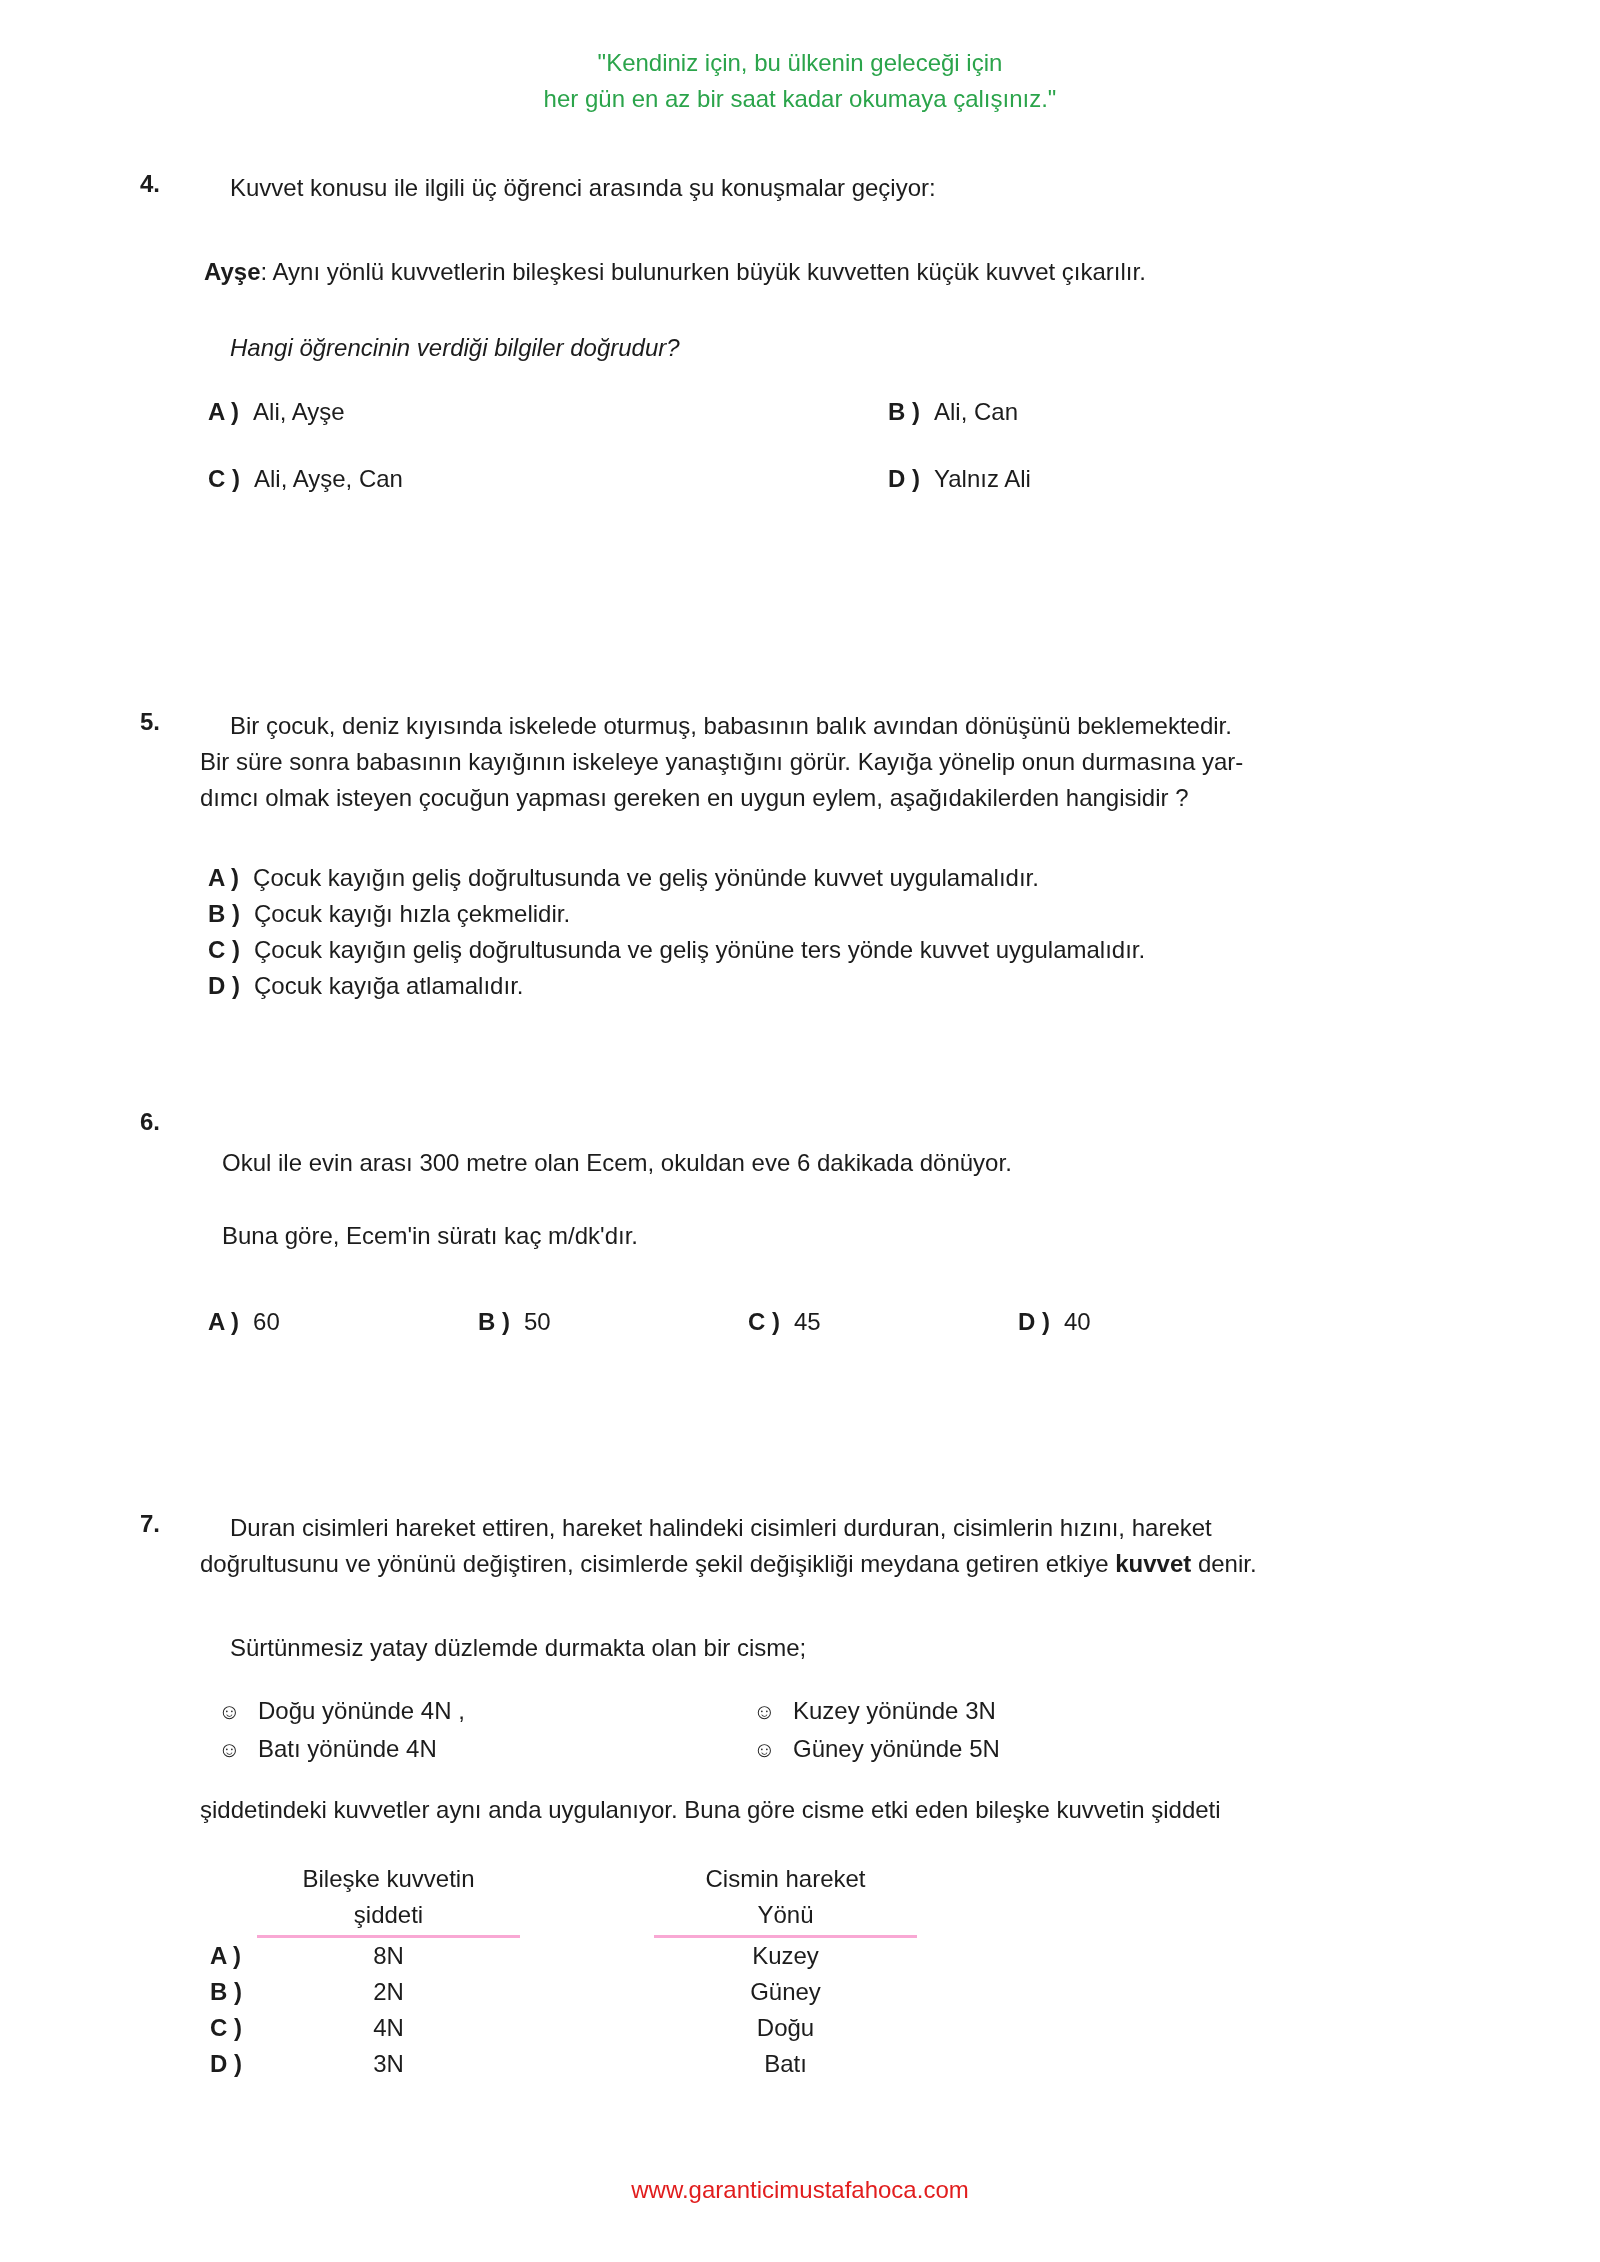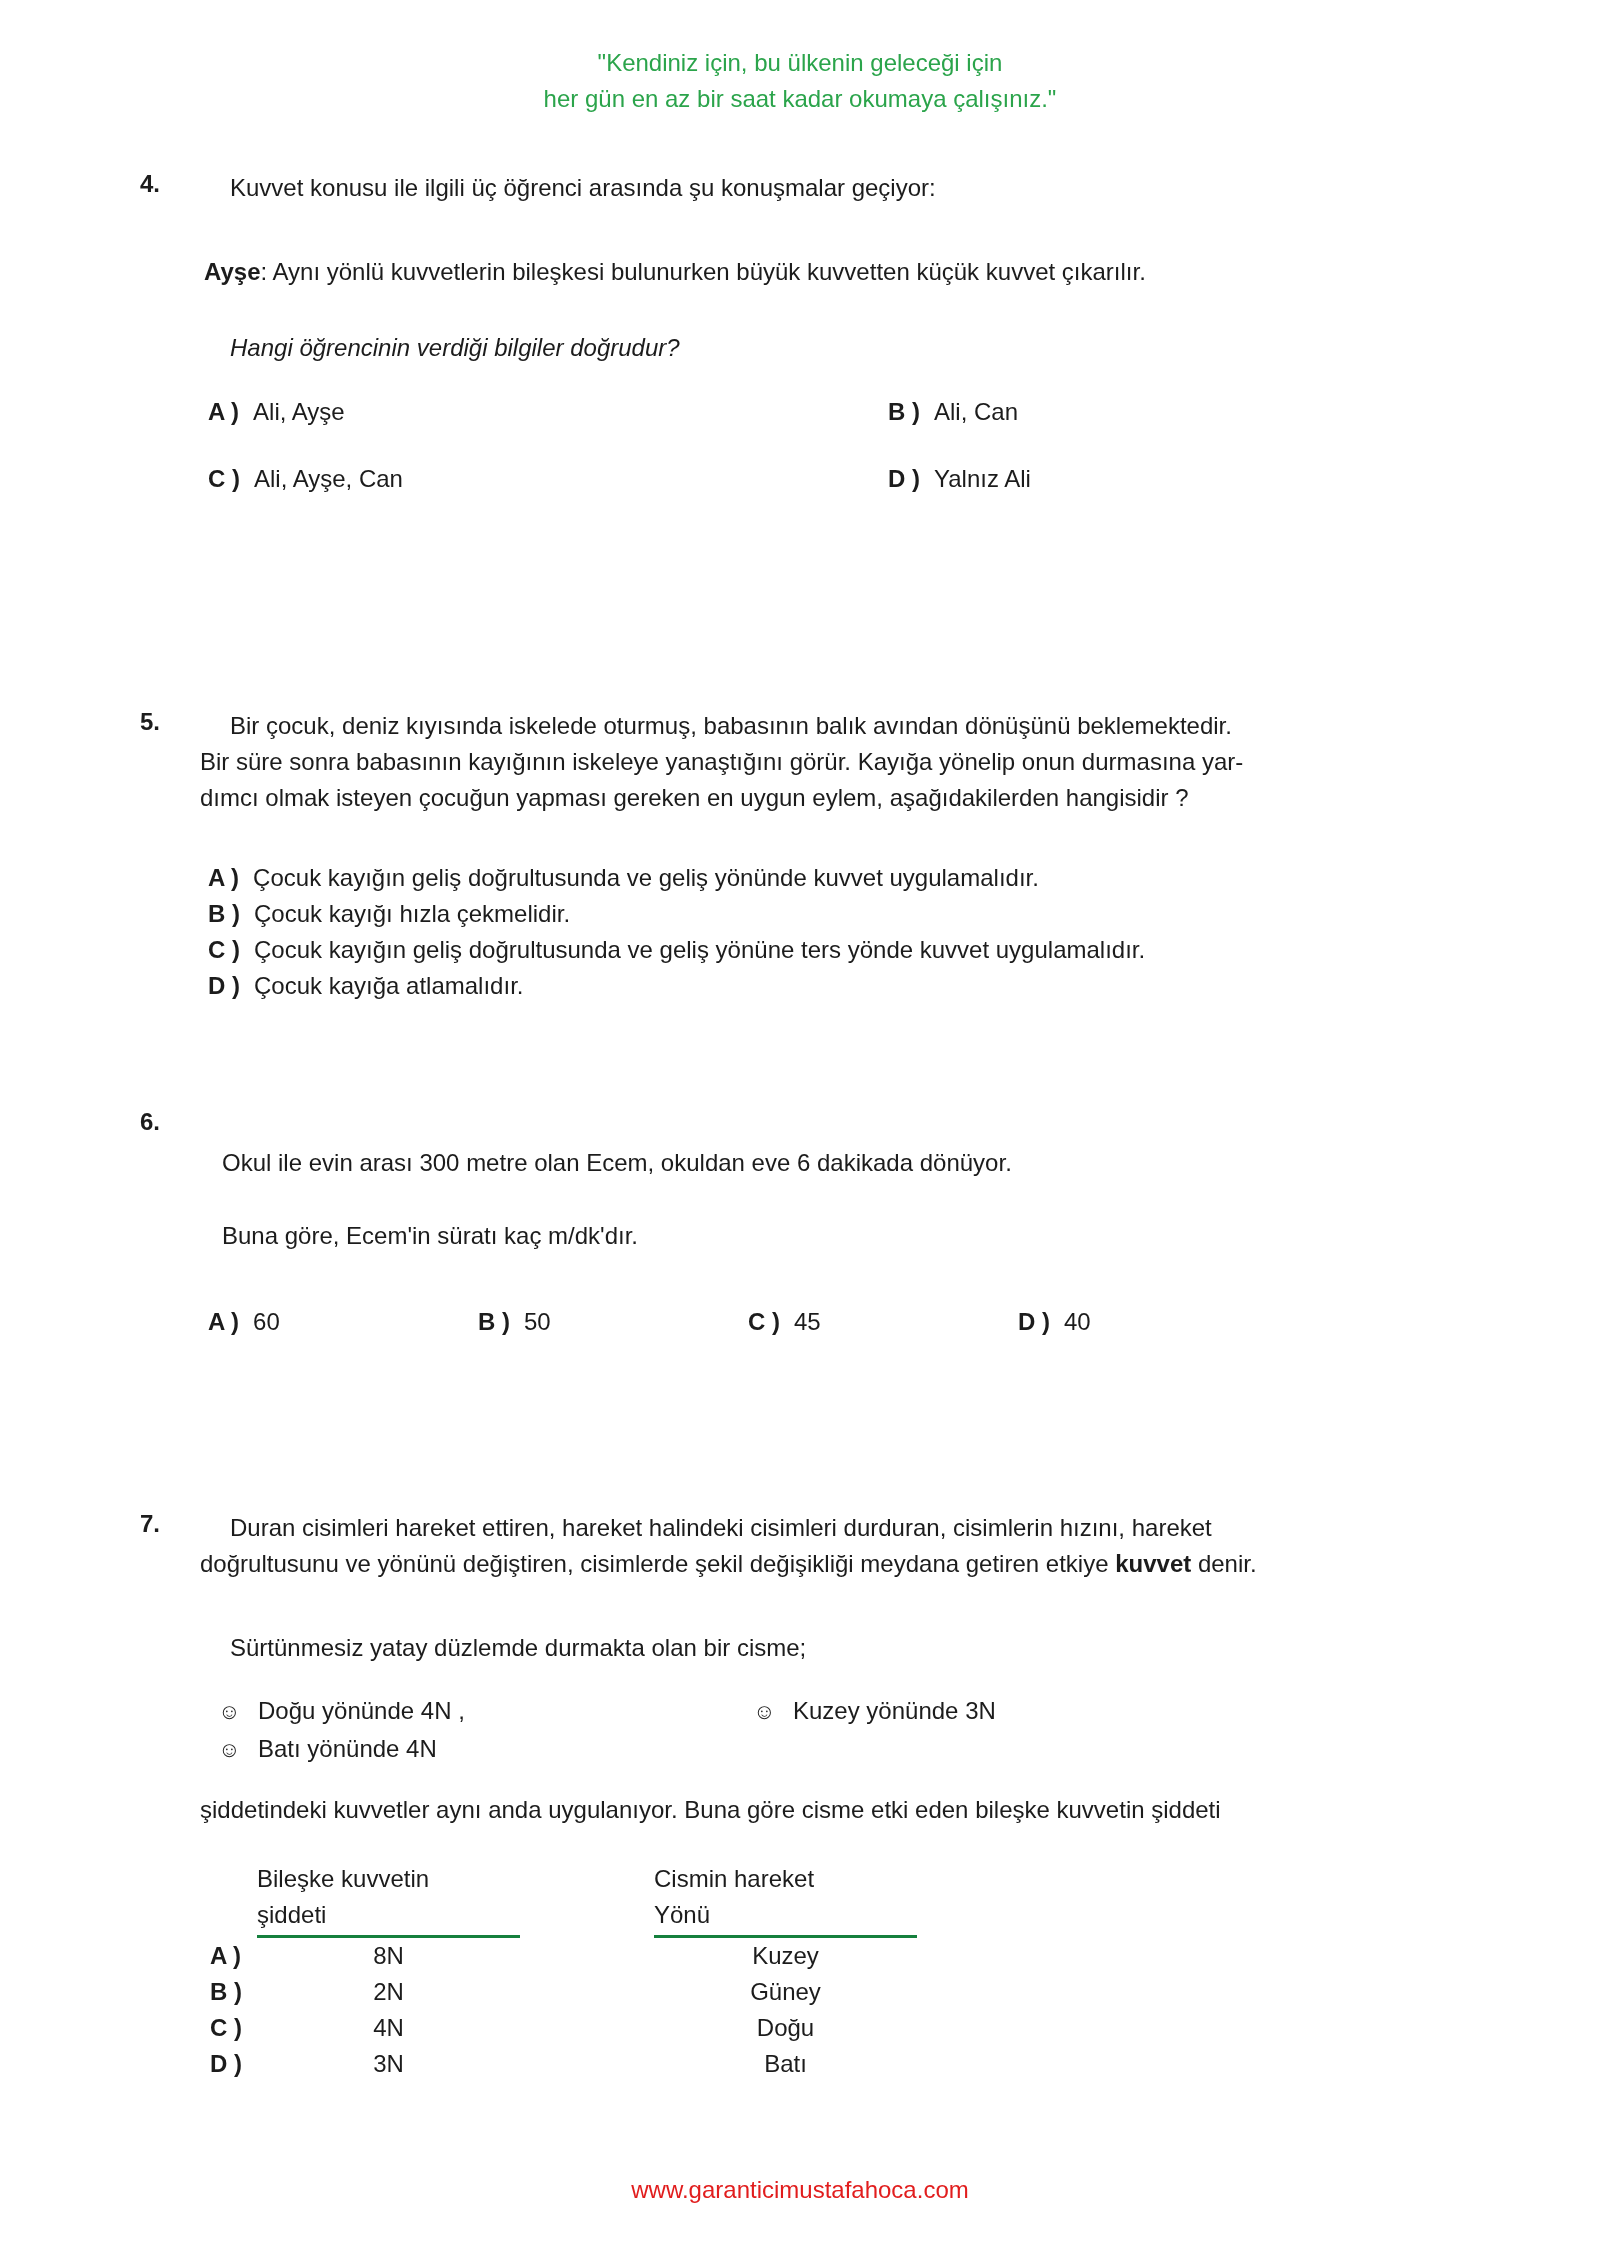--- a/index.html
+++ b/index.html
@@ -37,21 +37,21 @@
   .bullets { display:grid; grid-template-columns:535px auto; margin-top:26px; padding-left:18px; }
   .bullets .line { line-height:37px; }
   .wicon { display:inline-block; width:40px; font-size:22px; }
 
   .closing { margin-top:24px; }
 
   .ftable { margin-top:33px; padding-left:10px; }
   .trow { display:grid; grid-template-columns:47px 263px 134px 263px; }
   .tc { line-height:36px; }
   .tcenter { text-align:center; }
-  .thc { text-align:left; line-height:36px; border-bottom:3px solid #15803d; padding-bottom:2px; }
+  .thc { text-align:center; line-height:36px; border-bottom:3px solid #f9a8d4; padding-bottom:2px; }
   .tlabel { font-weight:bold; white-space:pre; }
 
   .site {
     position:absolute; top:2172px; left:0; width:100%;
     text-align:center; color:#E11D1D; line-height:36px;
   }
 </style>
 </head>
 <body>
 
@@ -112,20 +112,21 @@
     <span class="qnum">7.</span>
     <div class="qbody">
       <div class="line indent">Duran cisimleri hareket ettiren, hareket halindeki cisimleri durduran, cisimlerin hızını, hareket</div>
       <div class="line"><span>doğrultusunu ve yönünü değiştiren, cisimlerde şekil değişikliği meydana getiren etkiye </span><b>kuvvet</b><span> denir.</span></div>
       <div class="line indent" style="margin-top:48px">Sürtünmesiz yatay düzlemde durmakta olan bir cisme;</div>
 
       <div class="bullets">
         <div class="line"><span class="wicon">☺</span><span>Doğu yönünde 4N ,</span></div>
         <div class="line"><span class="wicon">☺</span><span>Kuzey yönünde 3N</span></div>
         <div class="line"><span class="wicon">☺</span><span>Batı yönünde 4N</span></div>
+        <div class="line"><span class="wicon">☺</span><span>Güney yönünde 5N</span></div>
       </div>
 
       <div class="closing">
         <div class="line">şiddetindeki kuvvetler aynı anda uygulanıyor. Buna göre cisme etki eden bileşke kuvvetin şiddeti</div>
       </div>
 
       <div class="ftable">
         <div class="trow">
           <div class="tc"></div>
           <div class="thc">

